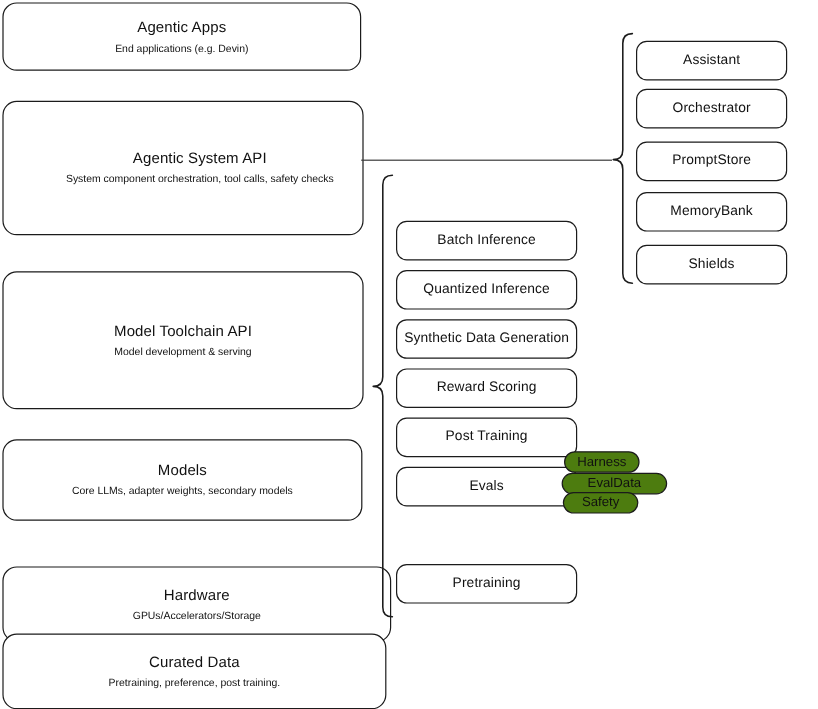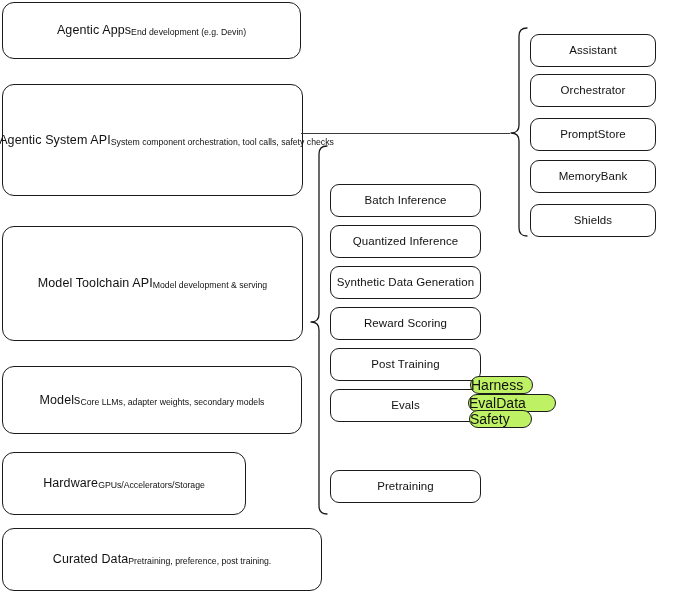--- a/index.html
+++ b/index.html
@@ -19,21 +19,21 @@
     overflow: hidden;
   }
   
   .box {
     position: absolute;
     box-sizing: border-box;
     border: 1.3px solid #1b1b1b;
     border-radius: 12px;
     background: #ffffff;
     display: flex;
-    flex-direction: row;
+    flex-direction: column;
     align-items: center;
     justify-content: center;
     text-align: center;
     color: #111111;
   }
   .box .title {
     font-size: 12.5px;
     line-height: 15px;
     letter-spacing: 0.1px;
     white-space: nowrap;
@@ -64,25 +64,25 @@
     border-radius: 9px;
     border-width: 1.25px;
   }
   .comp-box .title { font-size: 11.5px; }
   
   .pill {
     position: absolute;
     box-sizing: border-box;
     border: 1.2px solid #1b1b1b;
     border-radius: 20px;
-    background: #bef264;
+    background: #4d7c0f;
     display: flex;
     align-items: center;
-    justify-content: flex-start;
-    font-size: 14px;
+    justify-content: center;
+    font-size: 11px;
     color: #111111;
     white-space: nowrap;
   }
   
   .connector {
     position: absolute;
     background: #3b3b3b;
     height: 1.2px;
   }
   
@@ -95,39 +95,39 @@
     pointer-events: none;
   }
 </style>
 </head>
 <body>
 
 <div id="canvas">
 
   <div class="box layer-box" style="top:2px; width:299px; height:57px;">
     <div class="title">Agentic Apps</div>
-    <div class="subtitle">End development (e.g. Devin)</div>
+    <div class="subtitle">End applications (e.g. Devin)</div>
   </div>
 
   <div class="box layer-box" style="top:84px; width:301px; height:112px;padding-left:28px;">
     <div class="title">Agentic System API</div>
     <div class="subtitle">System component orchestration, tool calls, safety checks</div>
   </div>
 
   <div class="box layer-box" style="top:226px; width:301px; height:115px;">
     <div class="title">Model Toolchain API</div>
     <div class="subtitle">Model development &amp; serving</div>
   </div>
 
   <div class="box layer-box" style="top:366px; width:300px; height:68px;">
     <div class="title">Models</div>
     <div class="subtitle">Core LLMs, adapter weights, secondary models</div>
   </div>
 
-  <div class="box layer-box" style="top:452px; width:244px; height:63px;">
+  <div class="box layer-box" style="top:472px; width:324px; height:63px;">
     <div class="title">Hardware</div>
     <div class="subtitle">GPUs/Accelerators/Storage</div>
   </div>
 
   <div class="box layer-box" style="top:528px; width:320px; height:63px;">
     <div class="title">Curated Data</div>
     <div class="subtitle">Pretraining, preference, post training.</div>
   </div>
 
   <div class="connector" style="left:301px; top:133px; width:209px;"></div>

